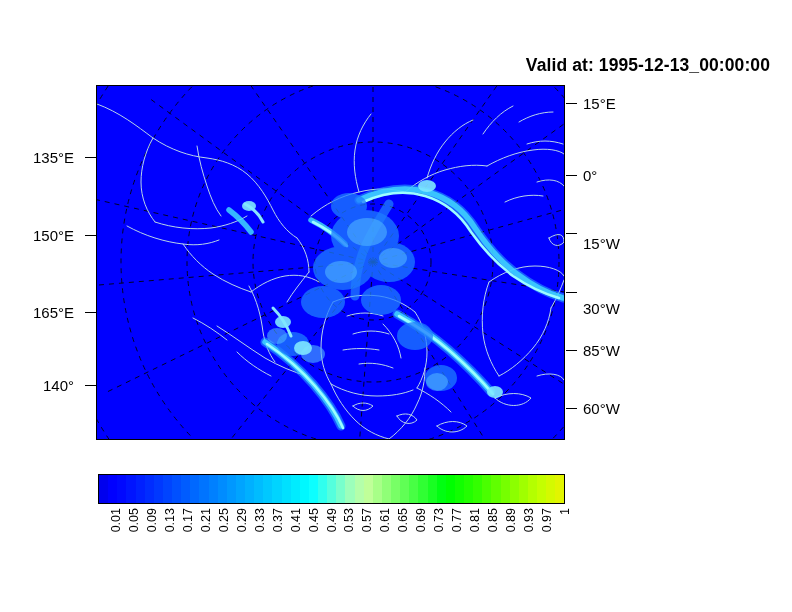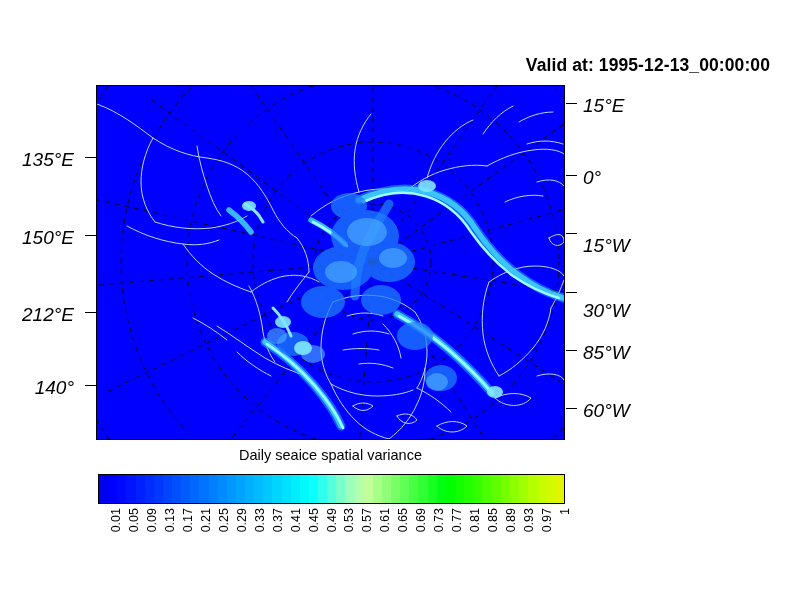--- a/index.html
+++ b/index.html
@@ -19,21 +19,21 @@
     position:absolute; left:96px; top:85px; width:469px; height:355px;
     border:1px solid #000; box-sizing:border-box;
     background:#0000ff; overflow:hidden;
   }
   #map-svg{position:absolute;left:0;top:0;width:100%;height:100%;display:block;}
 
   
   .tick{position:absolute;background:#000;height:1px;width:11px;}
   .tick-left{left:85px;}
   .tick-right{left:566px;}
-  .axlabel{position:absolute;font-size:19px;white-space:nowrap;line-height:1;font-style:italic;}
+  .axlabel{position:absolute;font-size:15px;white-space:nowrap;line-height:1;}
   .axlabel-left{right:718px;text-align:right;}
   .axlabel-right{left:583px;text-align:left;}
 
   
   #caption{
     position:absolute; left:96px; top:447px; width:469px;
     text-align:center; font-size:14.5px; white-space:nowrap;
   }
 
   
@@ -209,38 +209,37 @@
     </svg>
   </div>
 
   <div></div>
   <div class="tick tick-left" style="top:157px"></div>
   <div class="tick tick-left" style="top:235px"></div>
   <div class="tick tick-left" style="top:312px"></div>
   <div class="tick tick-left" style="top:385px"></div>
   <div class="axlabel axlabel-left" style="top:150px">135°E</div>
   <div class="axlabel axlabel-left" style="top:228px">150°E</div>
-  <div class="axlabel axlabel-left" style="top:305px">212°E</div>
+  <div class="axlabel axlabel-left" style="top:305px">165°E</div>
   <div class="axlabel axlabel-left" style="top:378px">140°</div>
 
   <div></div>
   <div class="tick tick-right" style="top:103px"></div>
   <div class="tick tick-right" style="top:175px"></div>
   <div class="tick tick-right" style="top:233px"></div>
   <div class="tick tick-right" style="top:292px"></div>
   <div class="tick tick-right" style="top:350px"></div>
   <div class="tick tick-right" style="top:408px"></div>
   <div class="axlabel axlabel-right" style="top:96px">15°E</div>
   <div class="axlabel axlabel-right" style="top:168px">0°</div>
   <div class="axlabel axlabel-right" style="top:236px">15°W</div>
   <div class="axlabel axlabel-right" style="top:301px">30°W</div>
   <div class="axlabel axlabel-right" style="top:343px">85°W</div>
   <div class="axlabel axlabel-right" style="top:401px">60°W</div>
 
-  <div id="caption">Daily seaice spatial variance</div>
 
   <div id="cbar-wrap">
     <div id="cbar">
         <div class="band" style="background: rgb(0, 0, 238);"></div>
         <div class="band" style="background: rgb(0, 0, 255);"></div>
         <div class="band" style="background: rgb(0, 8, 255);"></div>
         <div class="band" style="background: rgb(0, 20, 255);"></div>
         <div class="band" style="background: rgb(0, 32, 255);"></div>
         <div class="band" style="background: rgb(0, 44, 255);"></div>
         <div class="band" style="background: rgb(0, 56, 255);"></div>

